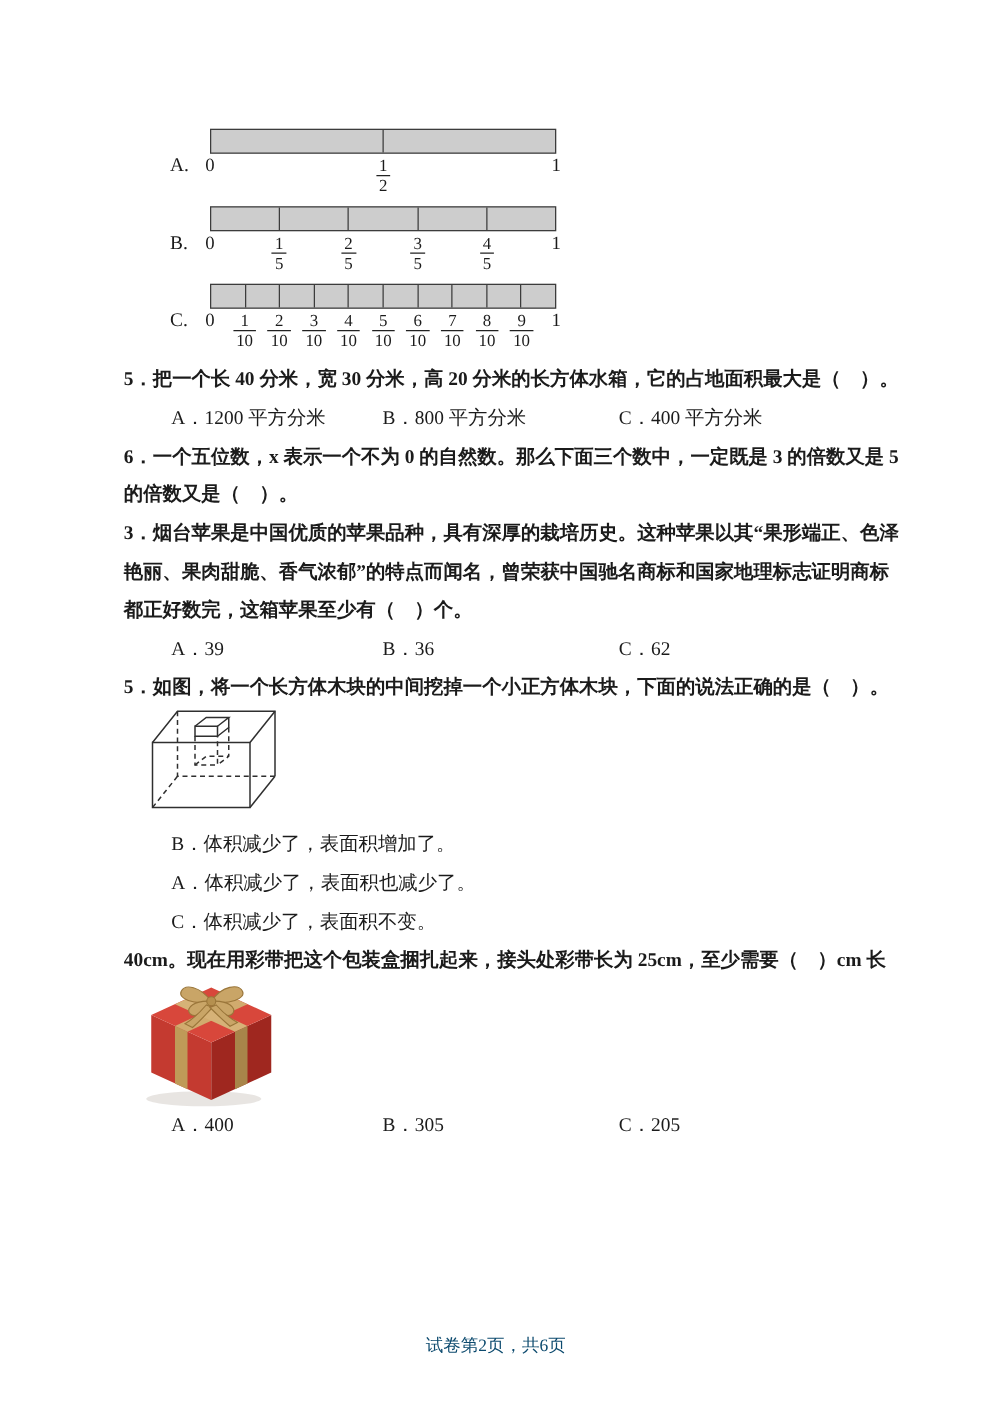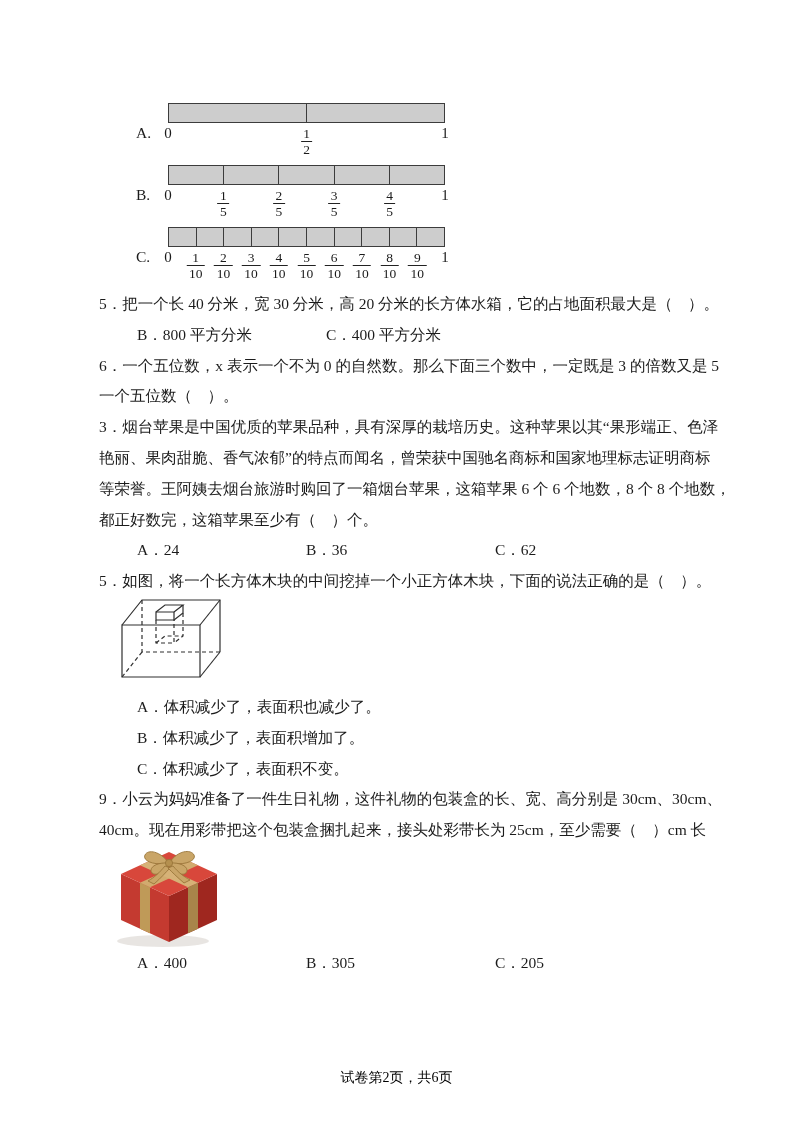--- a/index.html
+++ b/index.html
@@ -40,35 +40,35 @@
   .nl-ticks{position:absolute;left:69px;top:22px;width:277px;height:38px;}
   .nl-tick{
     position:absolute;top:0;transform:translateX(-50%);
     text-align:center;font-size:15px;line-height:16px;white-space:nowrap;
   }
   .frac{display:inline-flex;flex-direction:column;align-items:center;font-size:13.5px;line-height:15px;}
   .fnum{align-self:stretch;text-align:center;border-bottom:1.2px solid #222;padding:0 2.5px;}
   .fden{padding:0 2.5px;}
 
   
-  .qline{line-height:30.8px;white-space:nowrap;}
+  .qline{line-height:30.8px;white-space:nowrap;font-weight:bold;}
   .opts-row{display:flex;line-height:30.8px;padding-left:38px;}
   .opt{white-space:nowrap;}
   .opt.c1{width:169px;}
   .opt.c2{width:189px;}
   .opt-line{line-height:30.8px;padding-left:38px;white-space:nowrap;}
 
   
   .figure-cuboid{width:140px;height:95px;margin-left:19px;}
   .figure-giftbox{width:112px;height:102px;margin-left:14px;}
   .figure-cuboid svg,.figure-giftbox svg{display:block;}
 
   .footer{
     position:absolute;left:0;right:0;top:1063px;
-    text-align:center;font-size:14px;line-height:30px;color:#000000;
+    text-align:center;font-size:14px;line-height:30px;color:#0c4a6e;
   }
 </style>
 </head>
 <body>
 
 <div class="page">
   <div class="content">
     <div id="numberlines">
         <div class="nl-row first">
           <span class="nl-label">A.</span>
@@ -168,35 +168,35 @@
                 <span class="fden">10</span>
               </span></span>
             <span class="nl-tick" style="left: 100%;">1</span>
           </div>
         </div>
       </div>
     <div id="questions">
         <div class="question">
           <div class="qline">5．把一个长 40 分米，宽 30 分米，高 20 分米的长方体水箱，它的占地面积最大是（　）。</div>
           <div class="opts-row">
+            <span class="opt c1">A．1200 平方分米</span>
             <span class="opt c2">B．800 平方分米</span>
             <span class="opt c3">C．400 平方分米</span>
           </div>
         </div>
         <div class="question">
           <div class="qline">6．一个五位数，x 表示一个不为 0 的自然数。那么下面三个数中，一定既是 3 的倍数又是 5</div>
-          <div class="qline">一个五位数（　）。</div>
+          <div class="qline">的倍数又是（　）。</div>
         </div>
         <div class="question">
           <div class="qline">3．烟台苹果是中国优质的苹果品种，具有深厚的栽培历史。这种苹果以其“果形端正、色泽</div>
           <div class="qline">艳丽、果肉甜脆、香气浓郁”的特点而闻名，曾荣获中国驰名商标和国家地理标志证明商标</div>
-          <div class="qline">等荣誉。王阿姨去烟台旅游时购回了一箱烟台苹果，这箱苹果 6 个 6 个地数，8 个 8 个地数，</div>
           <div class="qline">都正好数完，这箱苹果至少有（　）个。</div>
           <div class="opts-row">
-            <span class="opt c1">A．24</span>
+            <span class="opt c1">A．39</span>
             <span class="opt c2">B．36</span>
             <span class="opt c3">C．62</span>
           </div>
         </div>
         <div class="question">
           <div class="qline">5．如图，将一个长方体木块的中间挖掉一个小正方体木块，下面的说法正确的是（　）。</div>
   <div class="figure-cuboid">
     <svg width="140" height="95" viewBox="0 0 140 95">
       <g fill="none" stroke="var(--line)" stroke-width="1.2" stroke-linejoin="miter">
 
@@ -213,26 +213,25 @@
           <path d="M65,16 L65,39 L56,46"></path>
           <path d="M38,46 L47,39 H65"></path>
         </g>
 
         <path d="M38,15 H56 V23 H38 Z"></path>
         <path d="M38,15 L47,8 H65 L56,15"></path>
         <path d="M65,8 L65,16 L56,23"></path>
       </g>
     </svg>
   </div>
-<div class="opt-line">A．体积减少了，表面积也减少了。</div>
-          <div class="opt-line">B．体积减少了，表面积增加了。</div>
+<div class="opt-line">B．体积减少了，表面积增加了。</div>
+          <div class="opt-line">A．体积减少了，表面积也减少了。</div>
           <div class="opt-line">C．体积减少了，表面积不变。</div>
         </div>
         <div class="question">
-          <div class="qline">9．小云为妈妈准备了一件生日礼物，这件礼物的包装盒的长、宽、高分别是 30cm、30cm、</div>
           <div class="qline">40cm。现在用彩带把这个包装盒捆扎起来，接头处彩带长为 25cm，至少需要（　）cm 长</div>
   <div class="figure-giftbox">
     <svg width="112" height="102" viewBox="0 0 112 102">
       <ellipse cx="50" cy="95" rx="46" ry="6" fill="var(--shadow)" opacity="0.7"></ellipse>
 
       <polygon points="8,28 56,50 56,96 8,74" fill="var(--gift-red-left)"></polygon>
       <polygon points="56,50 104,28 104,74 56,96" fill="var(--gift-red-right)"></polygon>
       <polygon points="56,6 104,28 56,50 8,28" fill="var(--gift-red-top)"></polygon>
 
       <polygon points="27,36.7 37,41.3 85,19.3 75,14.7" fill="#d1ab6e"></polygon>

